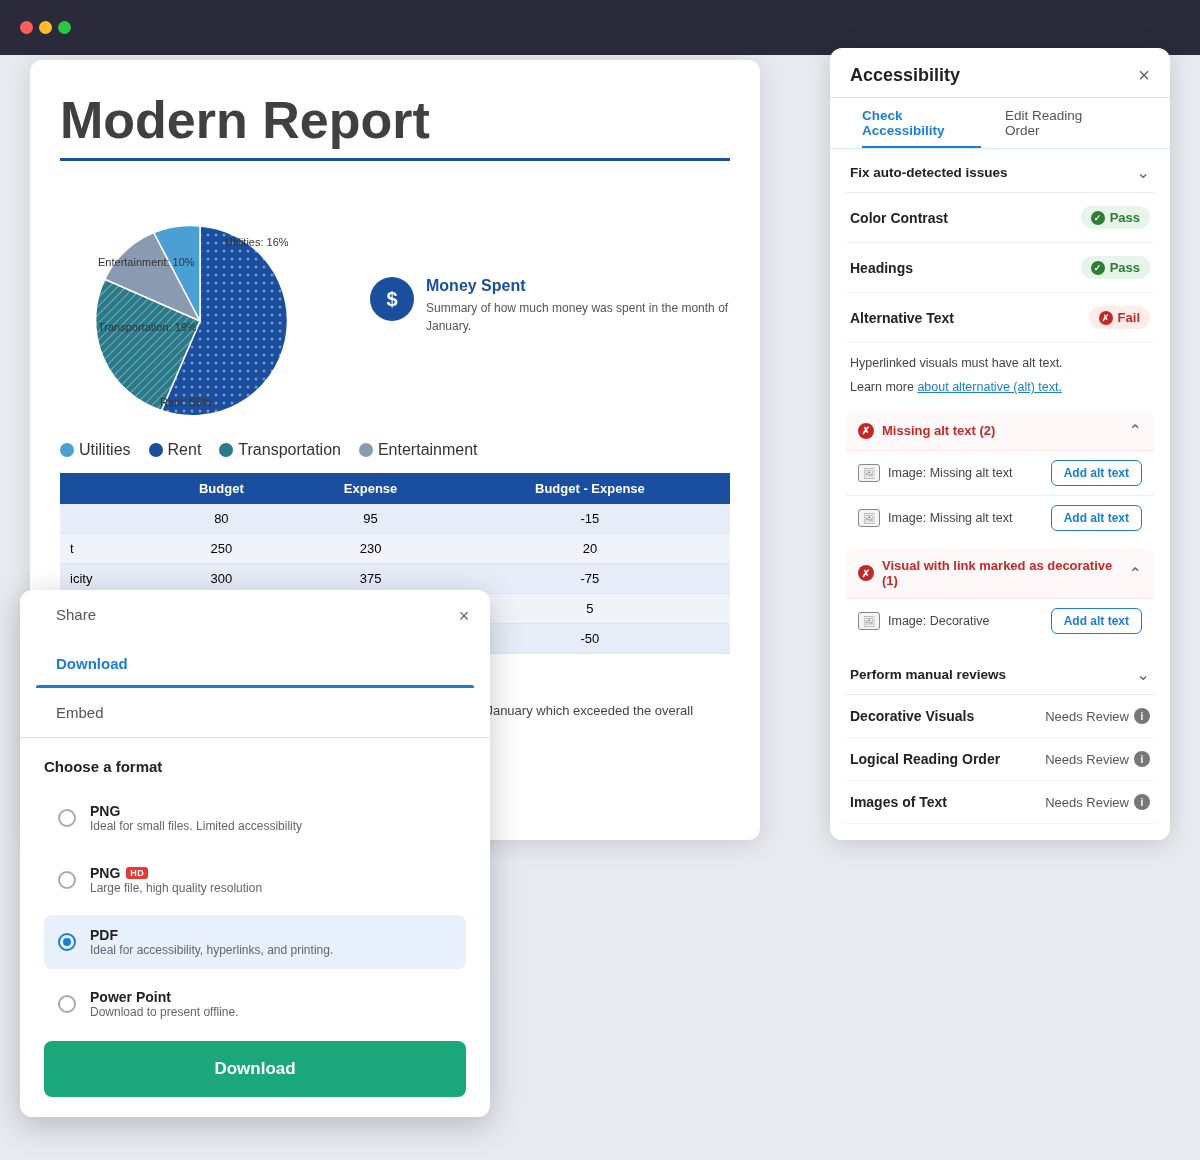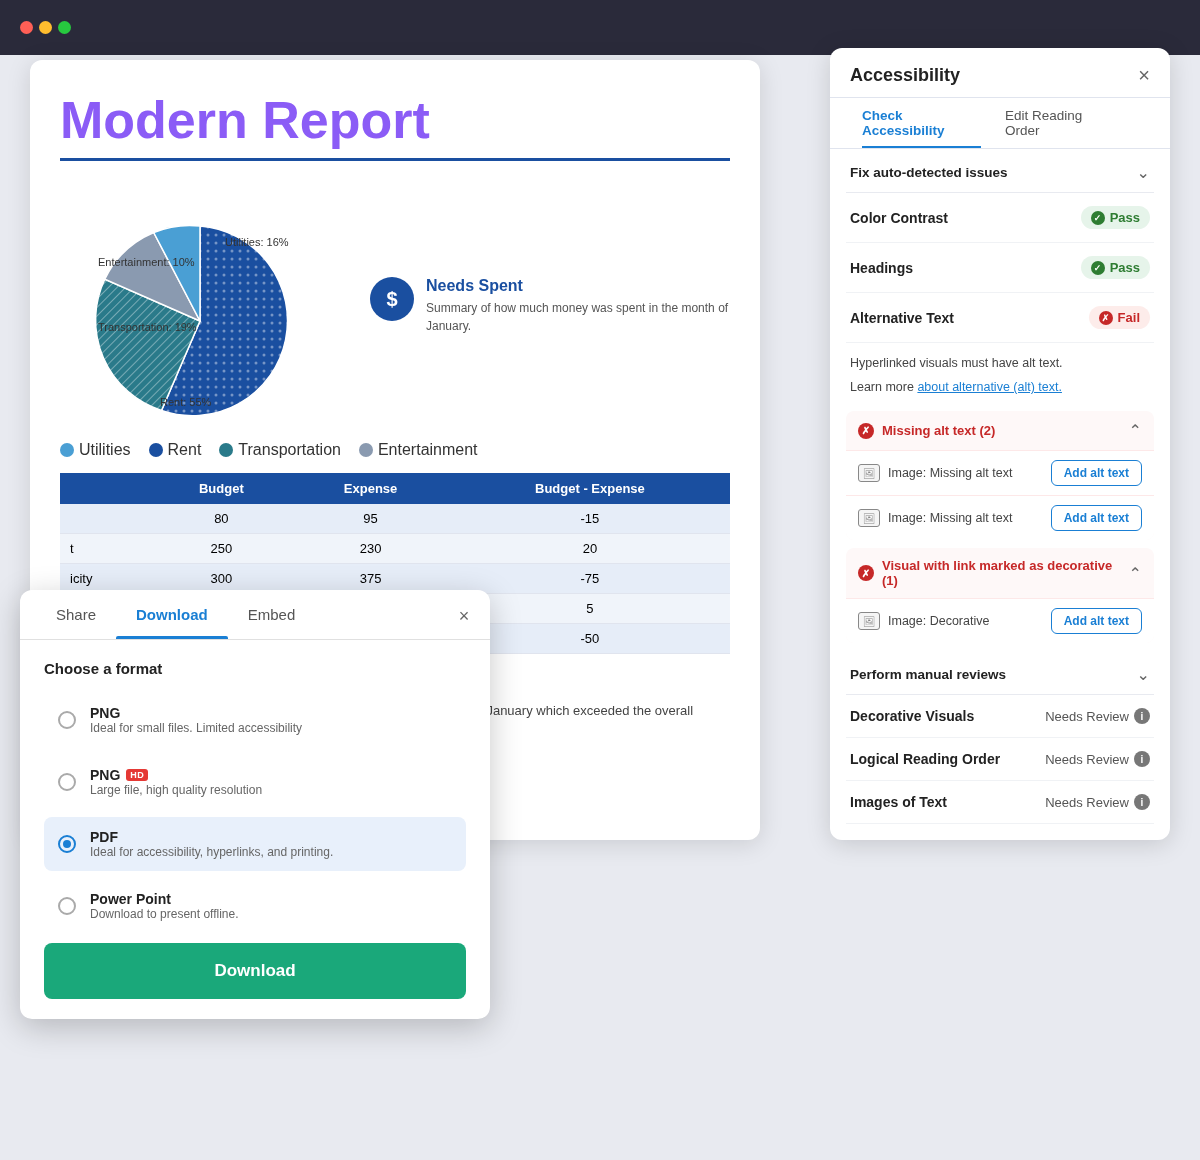--- a/index.html
+++ b/index.html
@@ -22,21 +22,21 @@
       border-radius: 12px;
       box-shadow: 0 4px 24px rgba(0,0,0,0.13);
       overflow: hidden;
       padding: 30px;
       min-height: 780px;
     }
 
     .report-title {
       font-size: 52px;
       font-weight: 700;
-      color: #8b5cf6;
+      color: #404040;
       margin-bottom: 8px;
     }
 
     .report-divider {
       height: 3px;
       background: #1a4fa0;
       margin-bottom: 30px;
     }
 
     
@@ -168,20 +168,21 @@
       box-shadow: 0 8px 32px rgba(0,0,0,0.22);
       z-index: 20;
       overflow: hidden;
     }
 
     .modal-tabs {
       display: flex;
       border-bottom: 1px solid #e0e0e0;
       padding: 0 16px;
       position: relative;
+      flex-direction: column;
     }
 
     .modal-tab {
       padding: 16px 20px;
       font-size: 15px;
       font-weight: 500;
       color: #555;
       cursor: pointer;
       position: relative;
     }
@@ -633,21 +634,21 @@
         <text x="165" y="55" font-size="11" fill="#333">Utilities: 16%</text>
         <text x="100" y="215" font-size="11" fill="#333">Rent: 55%</text>
         <text x="38" y="140" font-size="11" fill="#333">Transportation: 19%</text>
         <text x="38" y="75" font-size="11" fill="#333">Entertainment: 10%</text>
       </svg>
     </div>
 
     <div class="money-box">
       <div class="money-icon-circle">$</div>
       <div>
-        <div class="money-title">Needs Spent</div>
+        <div class="money-title">Money Spent</div>
         <div class="money-desc">Summary of how much money was spent in the month of January.</div>
       </div>
     </div>
   </div>
 
   <div class="chart-legend">
     <div class="legend-item">
       <div class="legend-dot" style="background:#4a9fd4"></div>
       <span>Utilities</span>
     </div>

